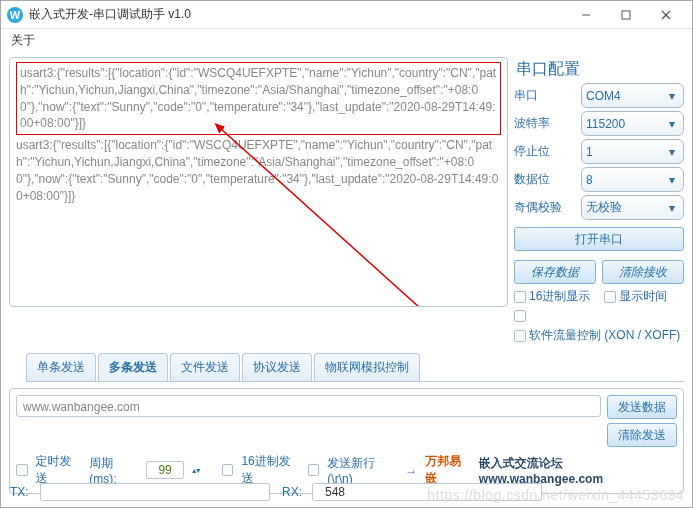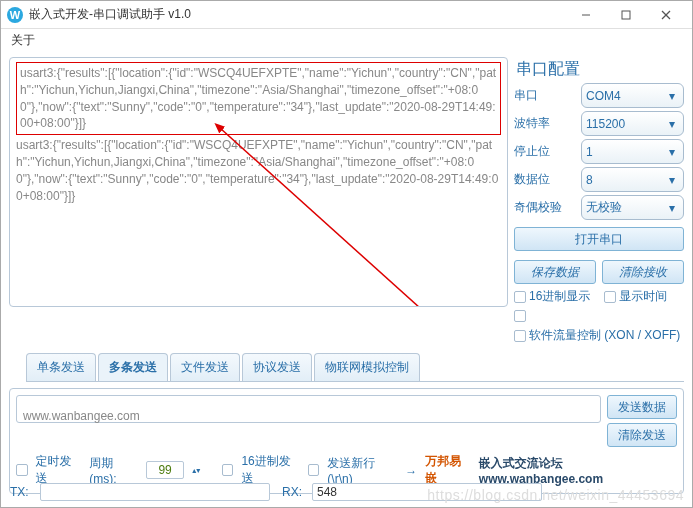--- a/index.html
+++ b/index.html
@@ -26,29 +26,29 @@
 .btn-wide { width: 100%; }
 .btn-pair { display: flex; gap: 6px; font-style: italic; }
 .btn-pair .btn { flex: 1; }
 .chk-row { display: flex; align-items: center; gap: 3px; color: #2a6fa8; padding: 1px 0; }
 .chk { width: 12px; height: 12px; border: 1px solid #a8bccf; background: #fff; border-radius: 2px; }
 .tabs { display: flex; margin: 8px 8px 0 25px; border-bottom: 1px solid #b8c8d8; }
 .tab { padding: 5px 10px; border: 1px solid #b8c8d8; border-bottom: none; border-radius: 4px 4px 0 0; background: linear-gradient(#f4f9fd,#e2eef7); color: #2a6fa8; margin-right: 2px; }
 .tab.active { background: #eaf3fa; color: #2a6fa8; font-weight: 700; }
 .send-panel { margin: 6px 8px; border: 1px solid #b8c8d8; border-radius: 4px; padding: 6px; }
 .send-row { display: flex; gap: 6px; }
-.send-input { flex: 1; height: 22px; border: 1px solid #b8c8d8; border-radius: 3px; padding: 13px 6px; color: #888; background: #fff; }
+.send-input { flex: 1; height: 22px; border: 1px solid #b8c8d8; border-radius: 3px; padding: 4px 6px; color: #888; background: #fff; }
 .send-btns { width: 70px; display: flex; flex-direction: column; gap: 4px; }
 .opt-row { display: flex; align-items: center; gap: 8px; padding: 6px 0 0 0; flex-wrap: nowrap; color: #2a6fa8; }
 .opt-row .num { width: 40px; height: 18px; border: 1px solid #b8c8d8; border-radius: 2px; text-align: center; color: #4d7c0f; background: #fff; display: inline-flex; align-items: center; justify-content: center; }
 .link { color: #d35400; font-weight: bold; }
 .link2 { color: #2a4a6a; font-weight: bold; }
 .status { position: absolute; bottom: 6px; left: 9px; right: 10px; display: flex; align-items: center; }
 .status-lbl { width: 30px; color: #2a6fa8; }
-.status-box { width: 230px; height: 18px; border: 1px solid #b8c8d8; border-radius: 2px; background: #fff; margin-right: 12px; padding: 0 4px; display: flex; align-items: center; color: #333; }
+.status-box { width: 230px; height: 18px; border: 1px solid #b8c8d8; border-radius: 2px; background: #fff; margin-right: 12px; padding: 0 12px; display: flex; align-items: center; color: #333; }
 .watermark { position: absolute; bottom: 4px; right: 8px; color: #ddd; font-size: 14px; letter-spacing: 0.5px; pointer-events: none; }
 .arrow-svg { position: absolute; top: 60px; left: 200px; width: 220px; height: 200px; pointer-events: none; }
 </style>
 </head>
 <body>
 
 <div class="window">
 
   <div class="titlebar">
     <div class="app-icon">W</div>

